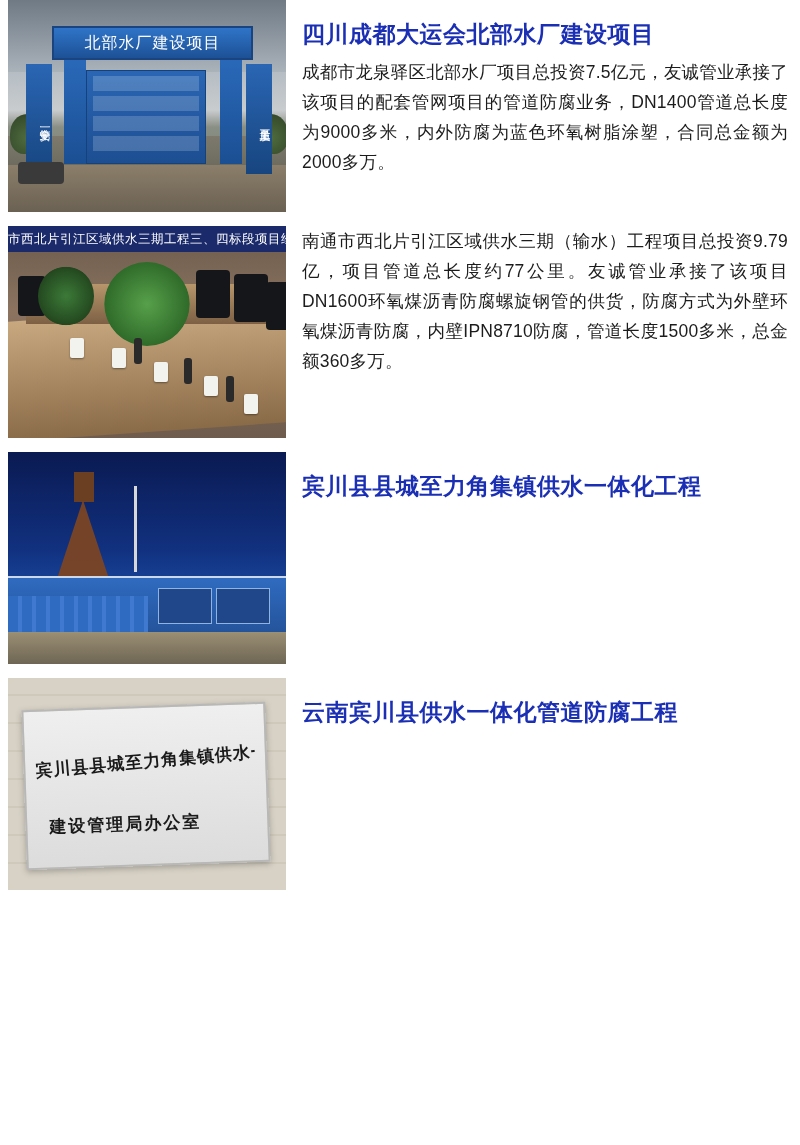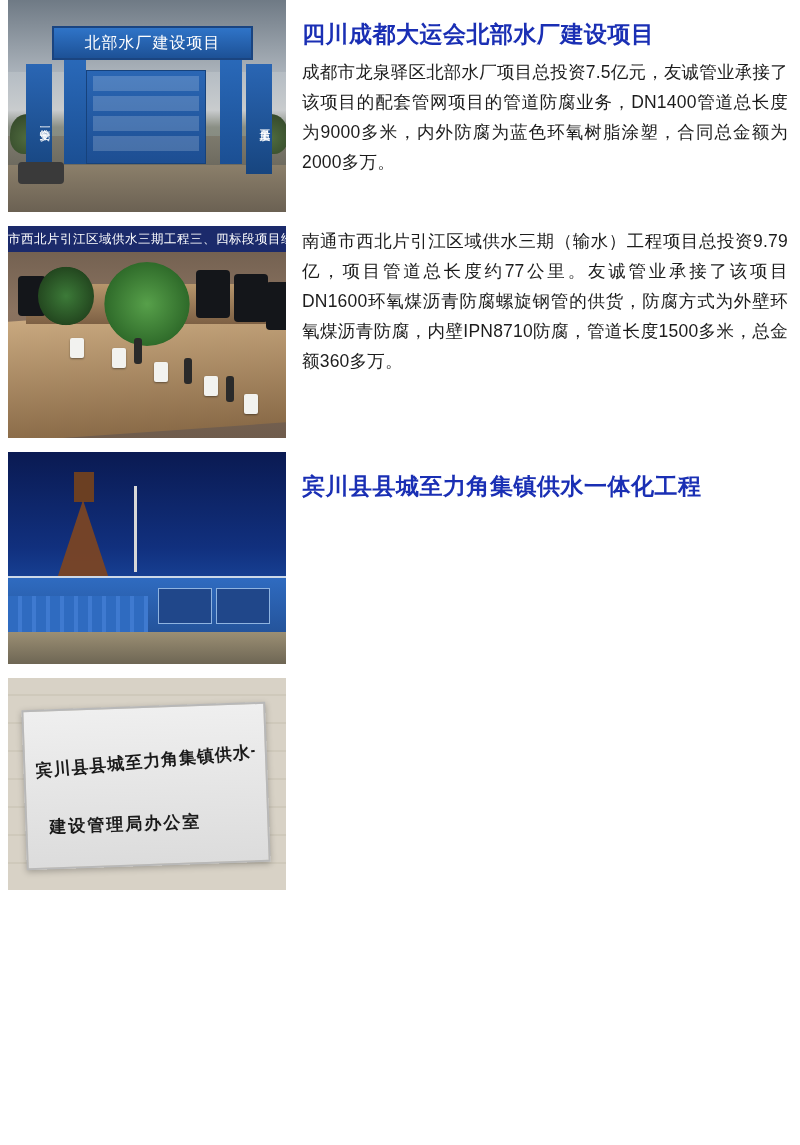--- a/index.html
+++ b/index.html
@@ -326,16 +326,17 @@
   </div>
 
   <div class="case">
     <div class="thumb img4">
       <div class="plaque">
         <div class="l1">宾川县县城至力角集镇供水一体化工程</div>
         <div class="l2">建设管理局办公室</div>
       </div>
     </div>
     <div class="case-body">
+      <div class="case-title">云南宾川县供水一体化管道防腐工程</div>
     </div>
   </div>
 
 </div>
 
 </body></html>

